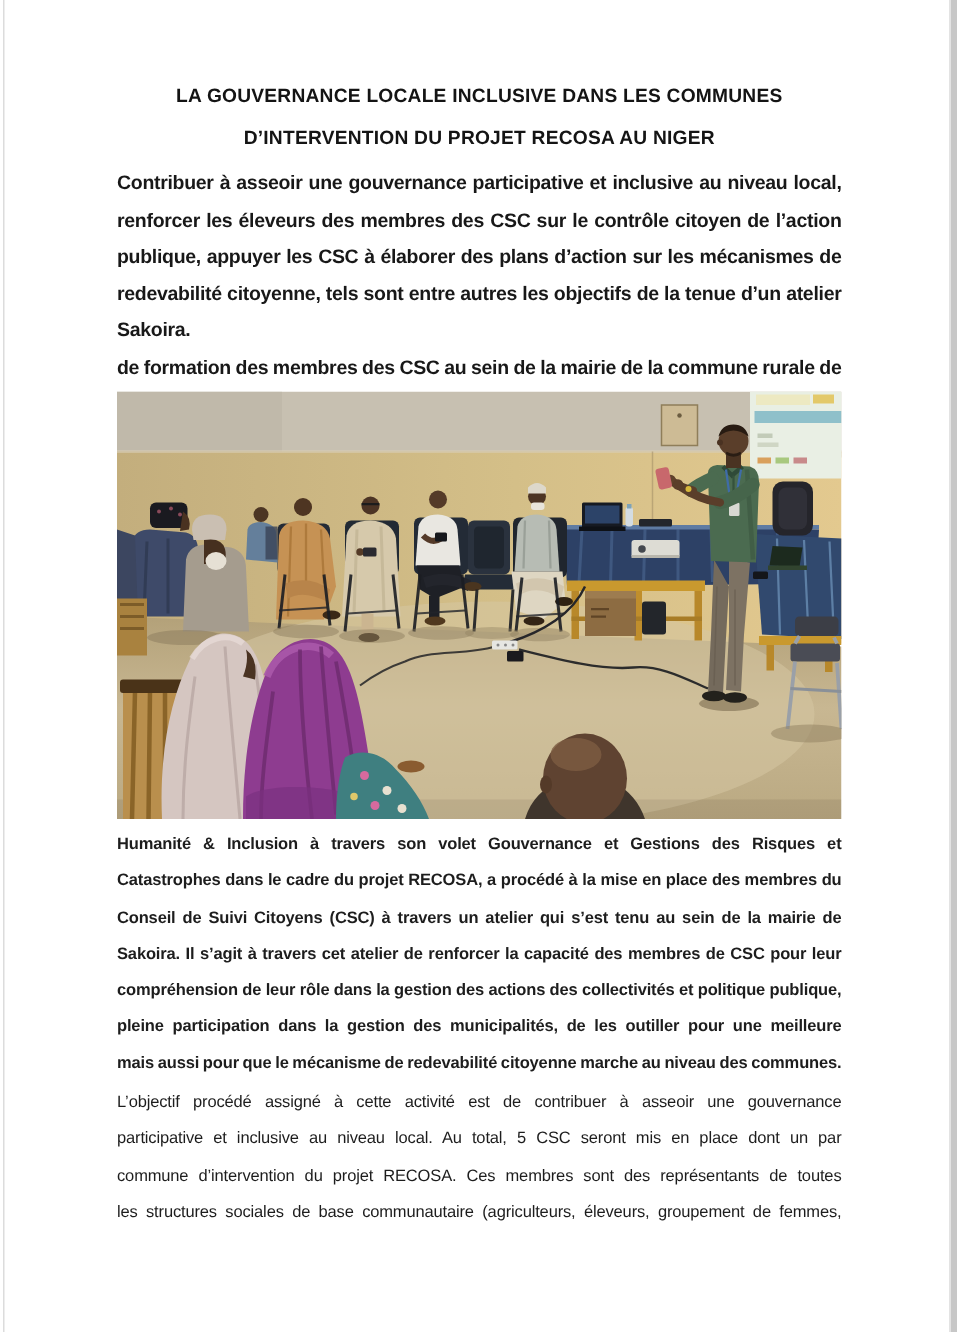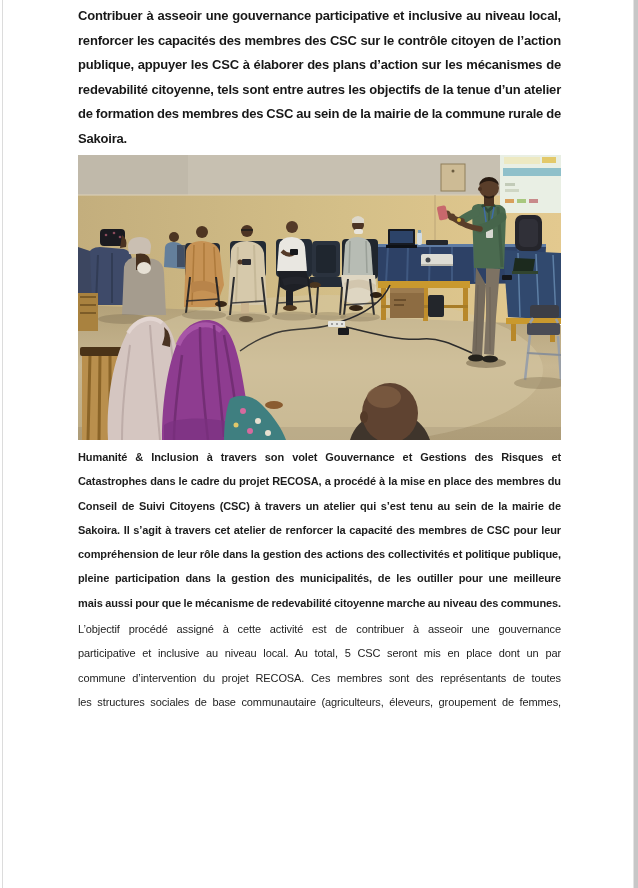--- a/index.html
+++ b/index.html
@@ -20,28 +20,32 @@
   .tline.jl{text-align-last:justify;}
 </style>
 </head>
 <body>
 
 <div class="stage">
   <div class="right-edge"></div>
 
   <div class="content">
 
+    <h1 class="doc-title">
+      <div>LA GOUVERNANCE LOCALE INCLUSIVE DANS LES COMMUNES</div>
+      <div>D’INTERVENTION DU PROJET RECOSA AU NIGER</div>
+    </h1>
 
     <div class="lead">
         <div class="tline jl">Contribuer à asseoir une gouvernance participative et inclusive au niveau local,</div>
-        <div class="tline jl">renforcer les capacités des membres des CSC sur le contrôle citoyen de l’action</div>
+        <div class="tline jl">renforcer les éleveurs des membres des CSC sur le contrôle citoyen de l’action</div>
         <div class="tline jl">publique, appuyer les CSC à élaborer des plans d’action sur les mécanismes de</div>
         <div class="tline jl">redevabilité citoyenne, tels sont entre autres les objectifs de la tenue d’un atelier</div>
+        <div class="tline">Sakoira.</div>
         <div class="tline jl">de formation des membres des CSC au sein de la mairie de la commune rurale de</div>
-        <div class="tline">Sakoira.</div>
       </div>
 
     <svg class="photo" viewBox="0 0 483 285" xmlns="http://www.w3.org/2000/svg" preserveAspectRatio="none">
       <defs>
         <linearGradient id="wallG" x1="0" y1="0" x2="1" y2="0">
           <stop offset="0" stop-color="#c3ae7d"></stop>
             <stop offset="0.55" stop-color="#d4bf88"></stop>
             <stop offset="1" stop-color="#e3c98f"></stop>
         </linearGradient>
         <linearGradient id="floorG" x1="0" y1="0" x2="0" y2="1">

